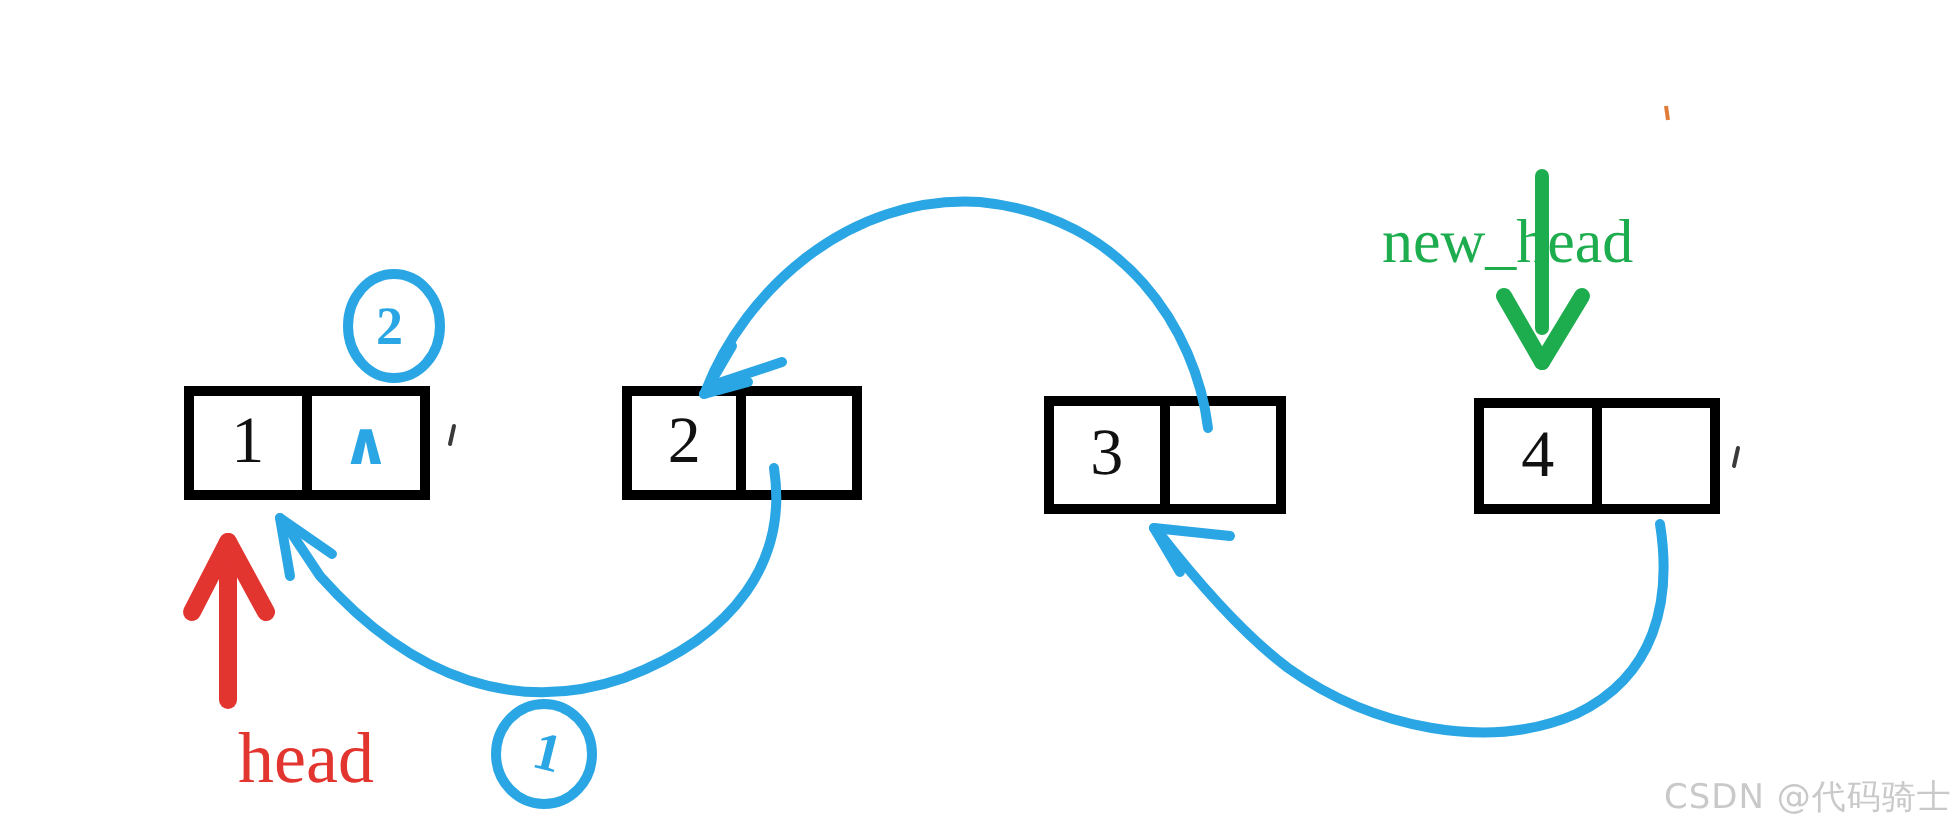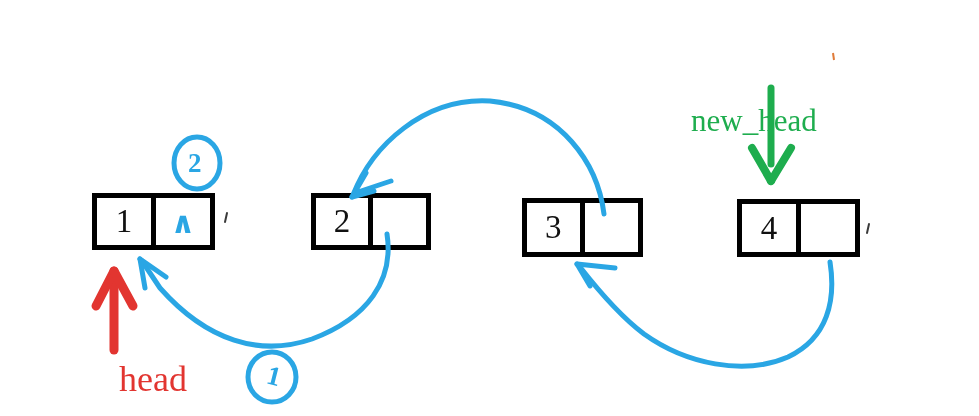--- a/index.html
+++ b/index.html
@@ -113,14 +113,15 @@
     <div class="cell value">4</div>
     <div class="cell next"></div>
   </div>
 
   <div class="label head">head</div>
   <div class="label newhead">new_head</div>
 
   <div class="step-num two">2</div>
   <div class="step-num one">1</div>
 
+  <div class="watermark">CSDN @代码骑士</div>
 
 </div>
 
 </body></html>

